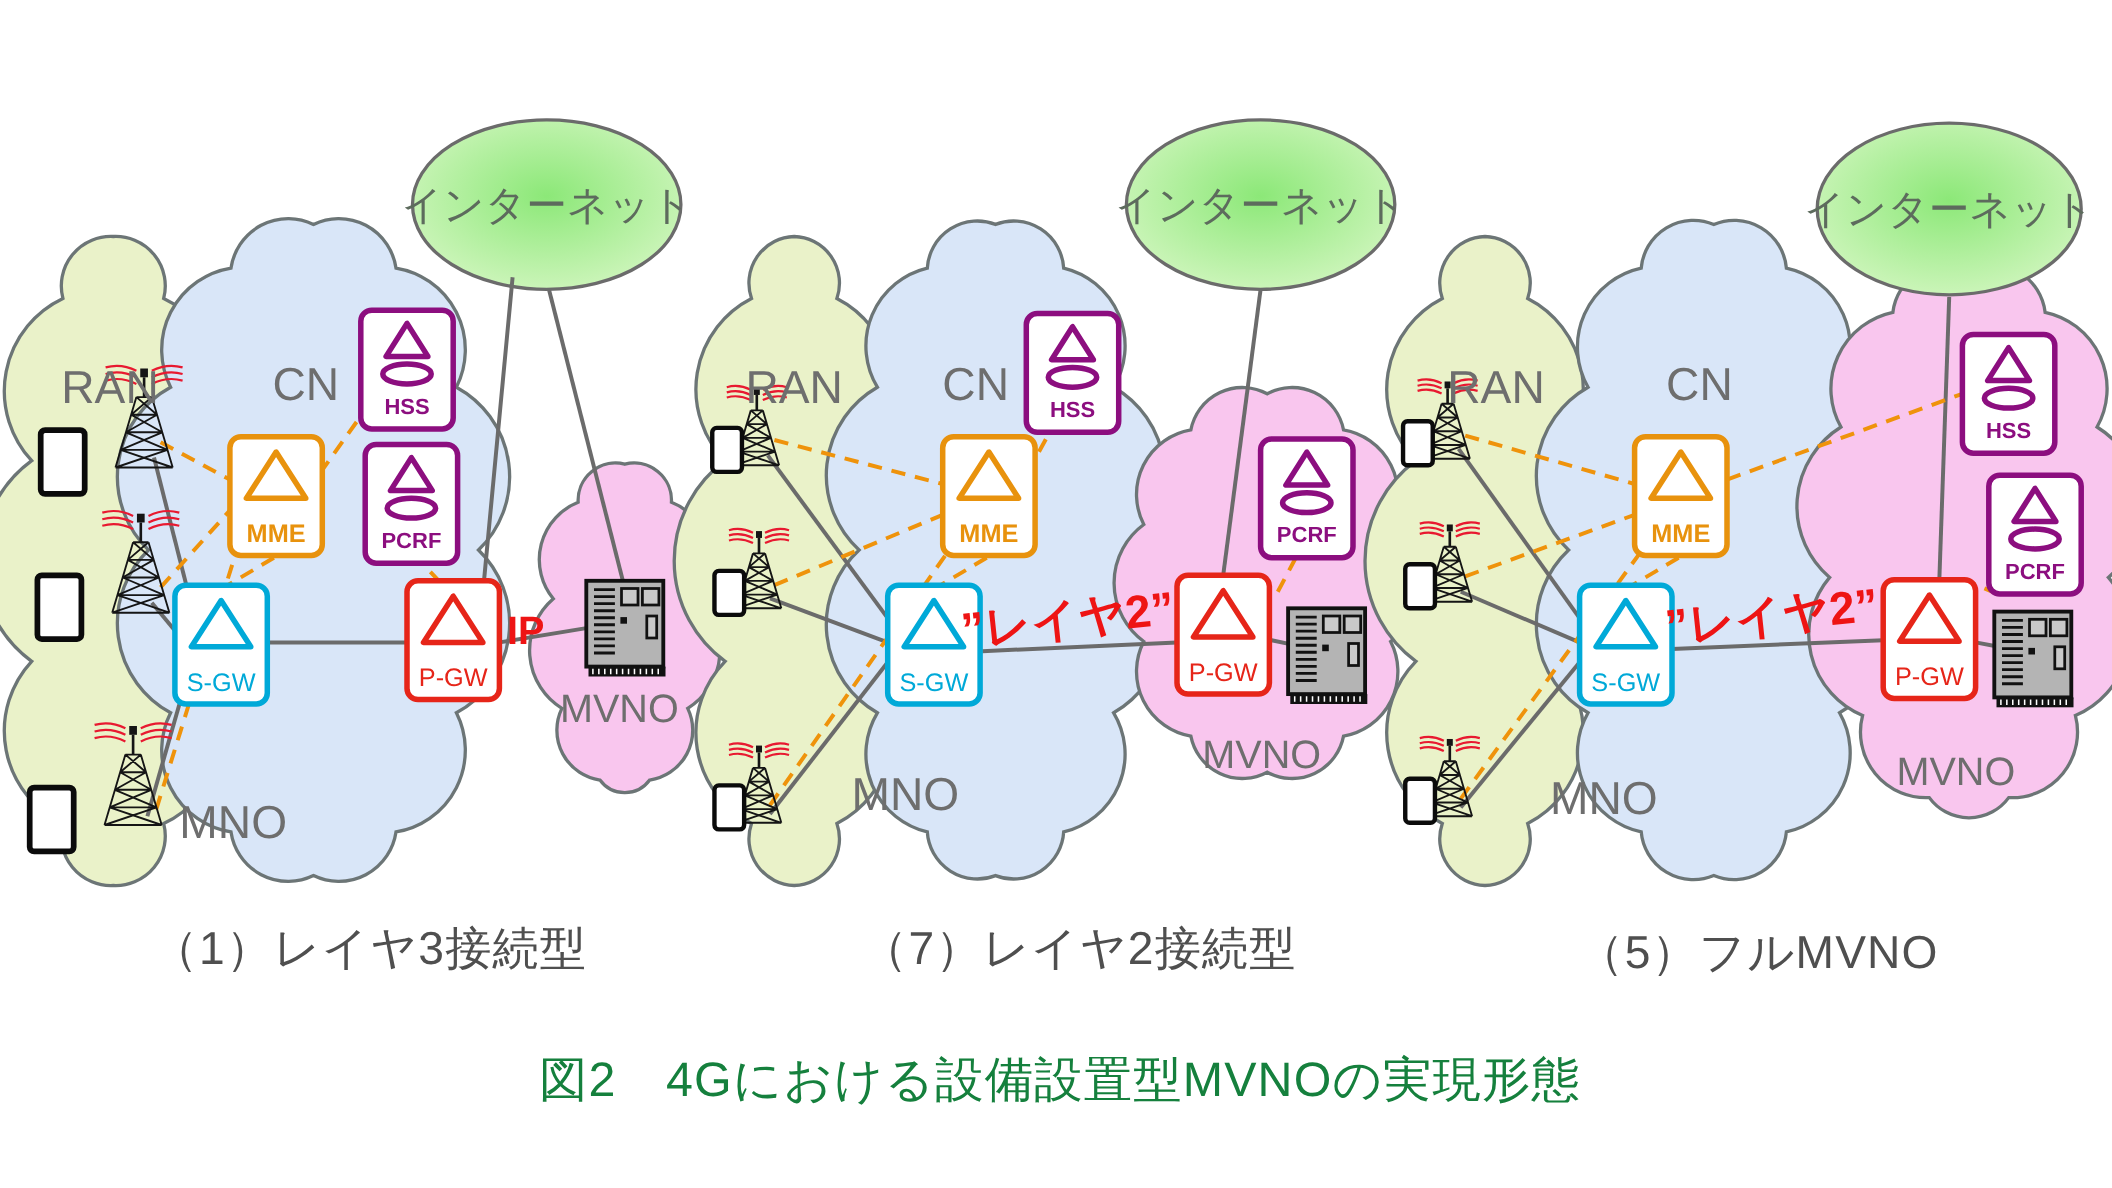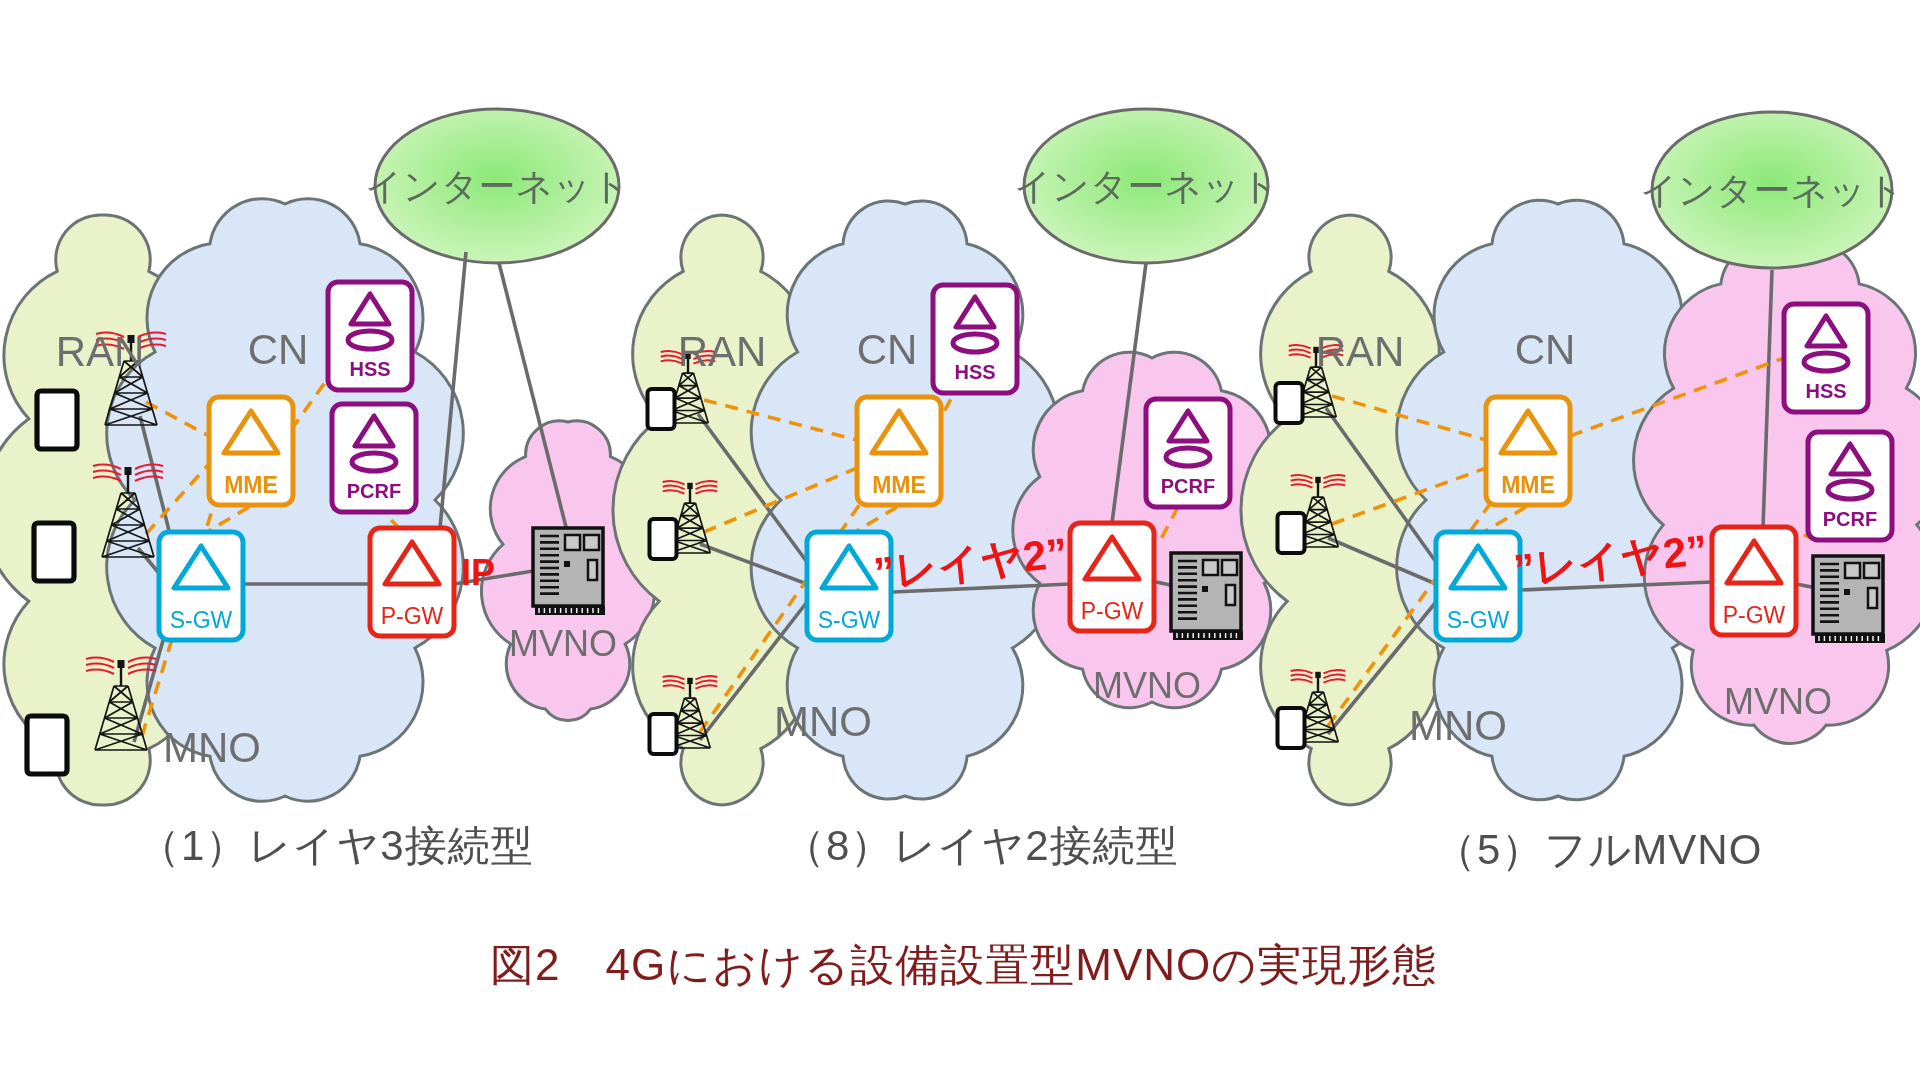--- a/index.html
+++ b/index.html
@@ -2,24 +2,24 @@
 <html><head>
 <meta charset="utf-8">
 <style>
   html,body{margin:0;padding:0;}
   body{
     width:1920px;height:1080px;background:#ffffff;position:relative;overflow:hidden;
     font-family:"Liberation Sans","DejaVu Sans",sans-serif;
   }
   #stage{position:absolute;left:0;top:0;width:1920px;height:1080px;}
   svg{position:absolute;left:0;top:0;}
-  .overlay-text{position:absolute;white-space:nowrap;}
+  .overlay-text{position:absolute;white-space:nowrap;margin-top:16px;}
   .panel-caption{font-size:42px;color:#4f4f4f;letter-spacing:1px;}
   .fig-note{font-size:31px;color:#333333;}
-  .fig-title{font-size:44px;color:#7f1d1d;letter-spacing:1px;}
+  .fig-title{font-size:44px;color:#15803d;letter-spacing:1px;}
 </style>
 </head>
 <body>
 
 <div id="stage">
   <svg id="diagram" width="1920" height="1080" viewBox="0 0 1920 1080">
       <defs>
         <radialGradient id="gInet" cx="50%" cy="45%" r="70%">
           <stop offset="0%" stop-color="#8ce878"></stop>
           <stop offset="100%" stop-color="#dcf8ca"></stop>
@@ -268,17 +268,17 @@
         <text x="1772" y="203" text-anchor="middle" font-size="37" fill="#5d6b5d">インターネット</text>
         <text x="1360" y="366" text-anchor="middle" font-size="42" fill="#6e6e6e">RAN</text>
         <text x="1545" y="364" text-anchor="middle" font-size="42" fill="#6e6e6e">CN</text>
         <text x="1458" y="740" text-anchor="middle" font-size="42" fill="#6e6e6e">MNO</text>
         <text x="1778" y="714" text-anchor="middle" font-size="36" fill="#6e6e6e">MVNO</text>
         <text x="1612" y="574" text-anchor="middle" font-size="42" font-weight="bold" fill="#ee1414" transform="rotate(-6 1612 574)">”レイヤ2”</text>
       </g>
     </svg>
 
   <div class="overlay-text panel-caption" style="left:138px;top:818px">（1）レイヤ3接続型</div>
-  <div class="overlay-text panel-caption" style="left:783px;top:818px">（8）レイヤ2接続型</div>
+  <div class="overlay-text panel-caption" style="left:783px;top:818px">（7）レイヤ2接続型</div>
   <div class="overlay-text panel-caption" style="left:1434px;top:822px">（5）フルMVNO</div>
 
   <div class="overlay-text fig-title" style="left:490px;top:936px">図2　4Gにおける設備設置型MVNOの実現形態</div>
 </div>
 
 </body></html>

